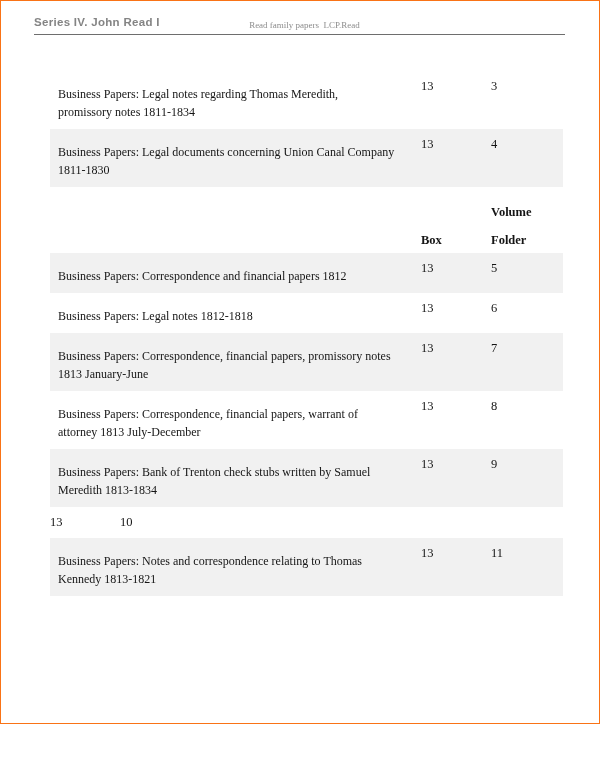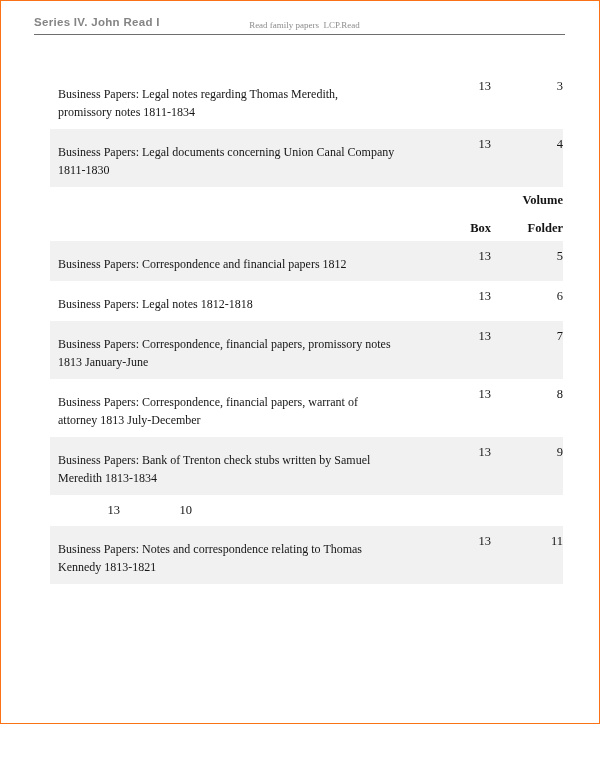--- a/index.html
+++ b/index.html
@@ -33,25 +33,25 @@
     position:absolute; top:70px; left:49px; width:513px;
   }
   .row { display:flex; padding:7px 0 8px; background:transparent; }
   .row.shaded { background:#f1f1f1; }
   .cell-desc {
     width:371px; box-sizing:border-box;
     padding:7px 26px 0 8px;
     font-size:12px; line-height:18px; color:#151515;
   }
   .cell-box, .cell-folder {
-    text-align:right; font-size:12.5px; line-height:16px; color:#151515;
+    text-align:left; font-size:12.5px; line-height:16px; color:#151515;
   }
   .cell-box { width:70px; }
   .cell-folder { width:72px; }
-  .row.volume-header { padding:5px 0 2px; }
+  .row.volume-header { padding:17px 0 2px; }
   .row.volume-header .cell-folder { font-weight:bold; }
   .row.volume-item { padding:10px 0 8px; }
   .row.volume-item .cell-desc { padding-top:9px; }
   .row.column-header { padding:10px 0 5px; }
   .row.column-header .cell-box,
   .row.column-header .cell-folder { font-weight:bold; }
   .page-footer {
     position:absolute; top:725px; left:0; right:0;
     text-align:center;
     font-size:9px; color:#9a9a9a;

